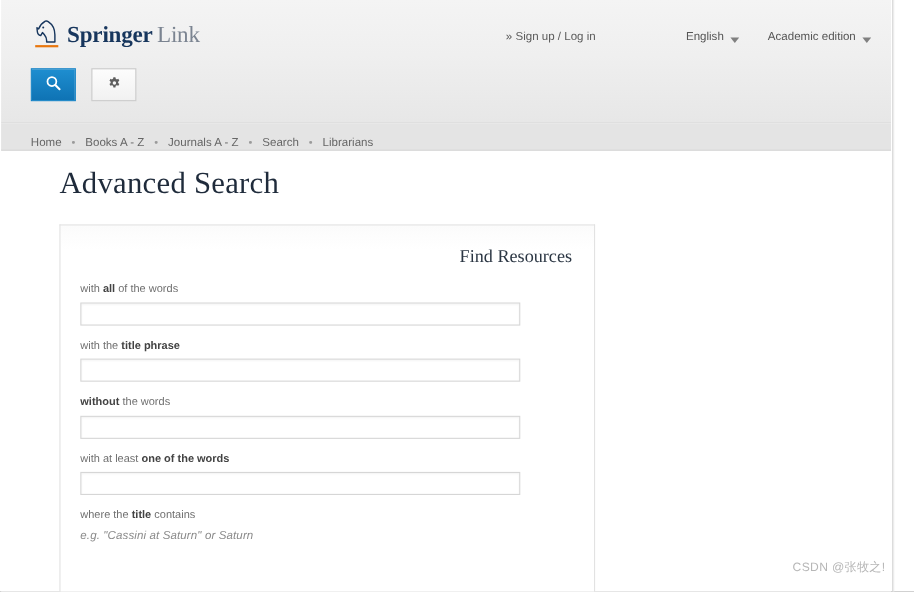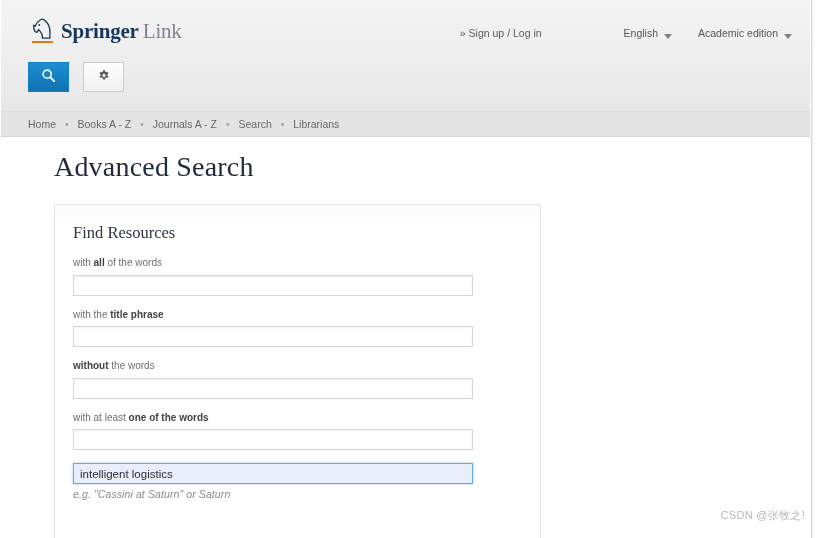--- a/index.html
+++ b/index.html
@@ -169,21 +169,21 @@
   .nav-bar {
     position: absolute;
     left: 1px;
     top: 112px;
     width: 809px;
     height: 25px;
     box-sizing: border-box;
     background: #e4e4e4;
     border-bottom: 1px solid #d6d6d6;
     display: flex;
-    align-items: center;
+    align-items: flex-end;
     padding-left: 27px;
   }
   .nav-item {
     font-size: 10.5px;
     color: #666666;
     text-decoration: none;
     cursor: pointer;
   }
   .nav-dot {
     display: inline-block;
@@ -226,20 +226,21 @@
     border: 1px solid #e2e2e2;
     border-bottom: none;
     padding: 18px 20px 20px 18px;
   }
   .card-title {
     margin: 0 0 14px 0;
     font-family: "Liberation Serif", serif;
     font-size: 16.5px;
     font-weight: 400;
     color: #2b3643;
+    text-align: right;
   }
 
   .field-group { margin-bottom: 13px; position: relative; }
   .field-label {
     display: block;
     font-size: 10px;
     color: #6f6f6f;
     margin-bottom: 5px;
     line-height: 1.25;
   }
@@ -372,21 +373,21 @@
           <label class="field-label"><span></span><b>without</b><span> the words</span></label>
           <input class="field-input" type="text" value="" style="">
         </div>
 
         <div class="field-group">
           <label class="field-label"><span>with at least </span><b>one of the words</b><span></span></label>
           <input class="field-input" type="text" value="" style="">
         </div>
 
         <div class="field-group">
-          <input class="field-input is-focused" type="text" value="intelligent logistics" style="">
+          <label class="field-label"><span>where the </span><b>title</b><span> contains</span></label>
           <span class="field-hint">e.g. "Cassini at Saturn" or Saturn</span>
         </div>
       </div>
 
     </div>
   </div>
 
   <div class="outer-gutter"></div>
 
   <div class="watermark">CSDN @张牧之!</div>

